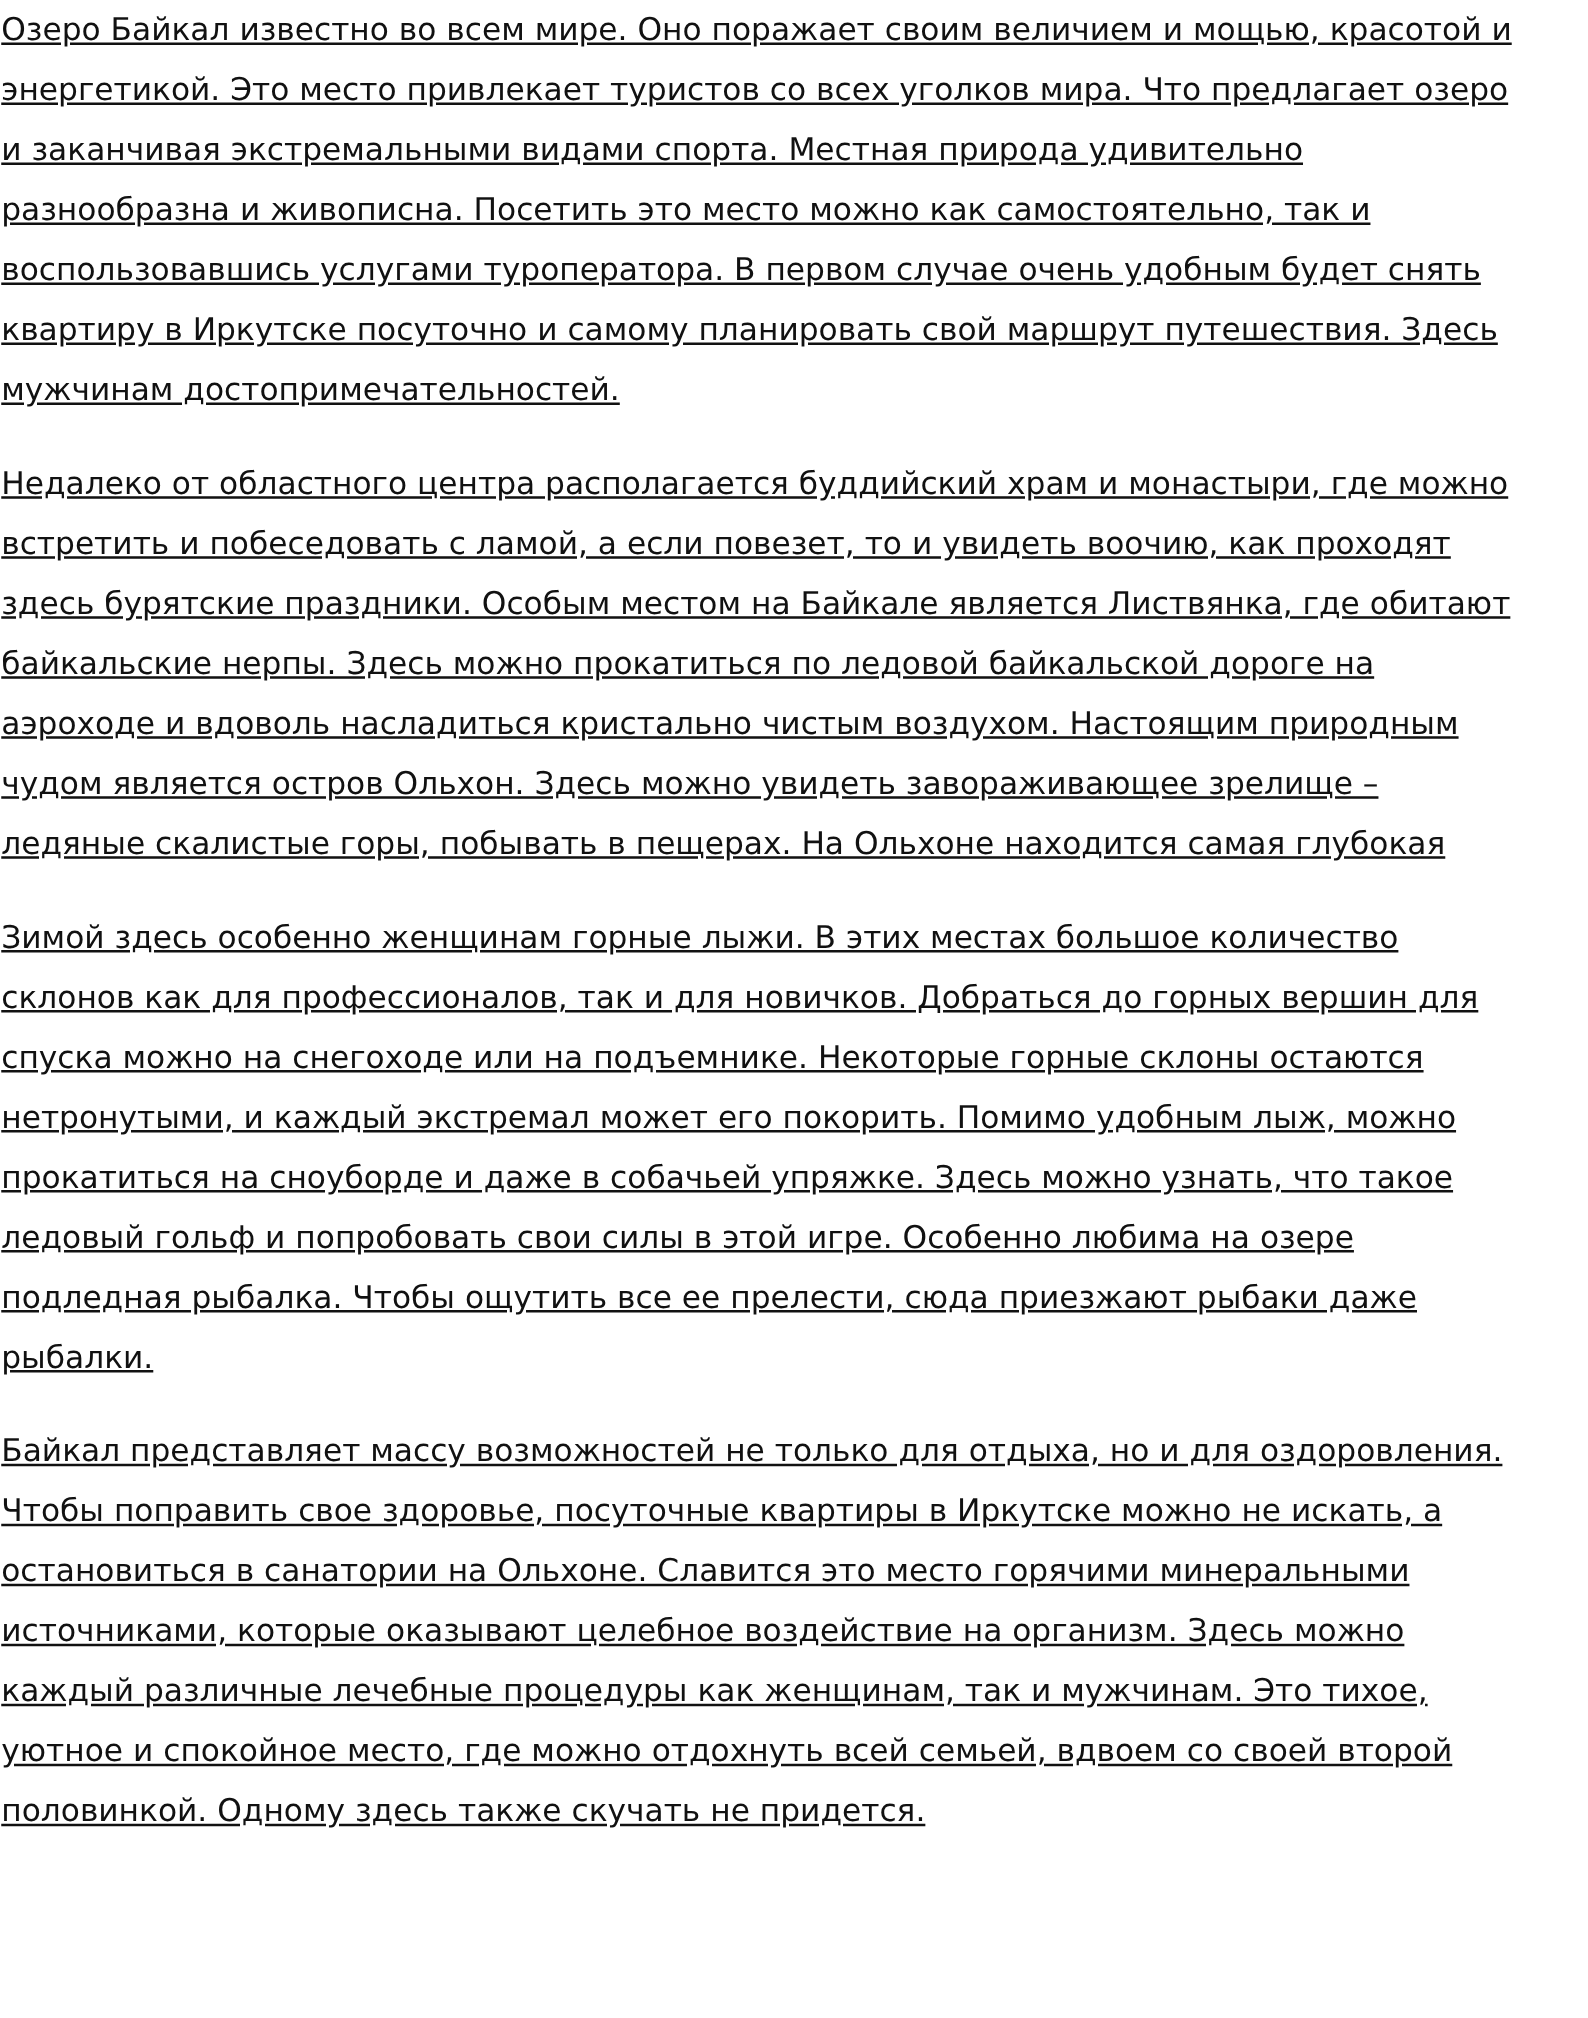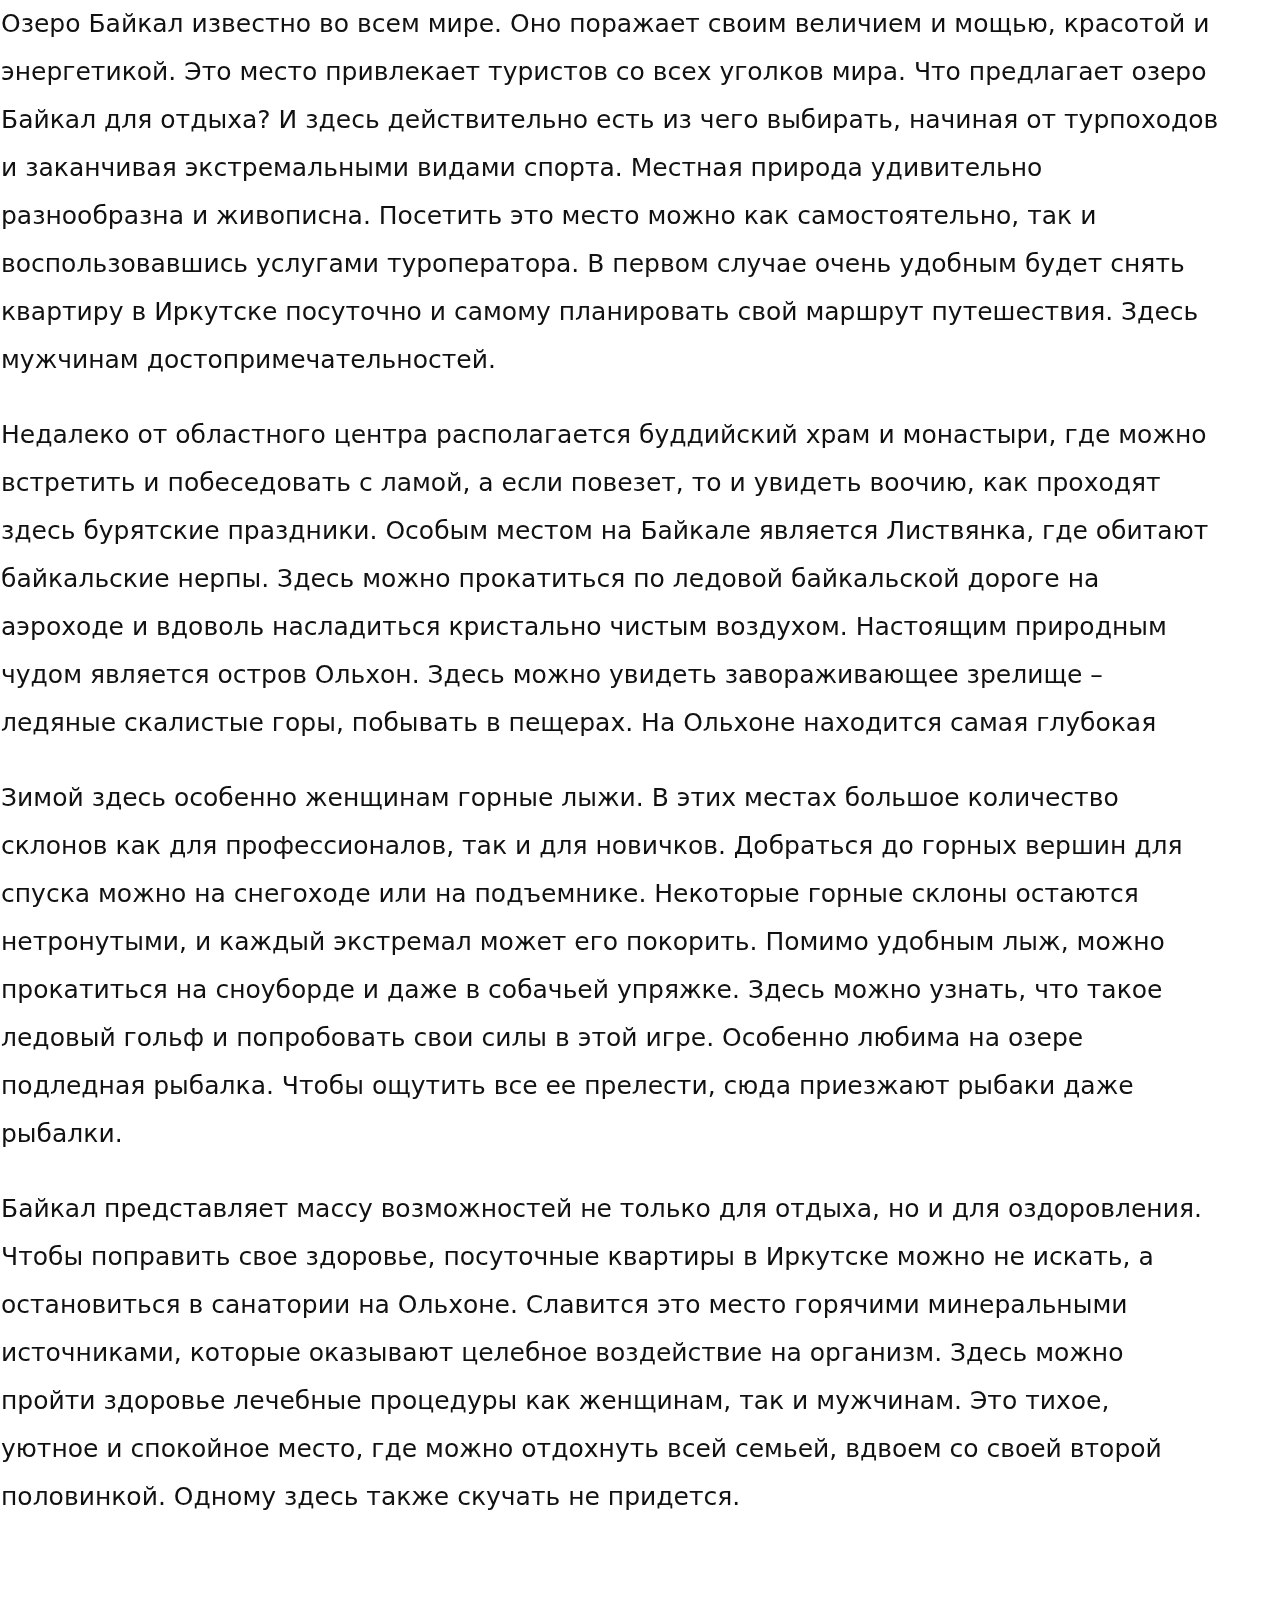--- a/index.html
+++ b/index.html
@@ -15,38 +15,38 @@
     font-size: 25px;
     line-height: 48px;
     color: #111111;
     -webkit-font-smoothing: antialiased;
   }
   main.doc {
     padding: 0 0 0 1px;
   }
   p.paragraph {
     margin: 0 0 27px 0;
+    text-decoration: underline;
   }
   p.paragraph:last-child {
     margin-bottom: 0;
   }
   .line {
     display: block;
     white-space: nowrap;
   }
 </style>
 </head>
 <body>
 
 <main class="doc">
   <div>
       <p class="paragraph">
         <span class="line">Озеро Байкал известно во всем мире. Оно поражает своим величием и мощью, красотой и</span>
         <span class="line">энергетикой. Это место привлекает туристов со всех уголков мира. Что предлагает озеро</span>
-        <span class="line">Байкал для отдыха? И здесь действительно есть из чего выбирать, начиная от турпоходов</span>
         <span class="line">и заканчивая экстремальными видами спорта. Местная природа удивительно</span>
         <span class="line">разнообразна и живописна. Посетить это место можно как самостоятельно, так и</span>
         <span class="line">воспользовавшись услугами туроператора. В первом случае очень удобным будет снять</span>
         <span class="line">квартиру в Иркутске посуточно и самому планировать свой маршрут путешествия. Здесь</span>
         <span class="line">мужчинам достопримечательностей.</span>
       </p>
       <p class="paragraph">
         <span class="line">Недалеко от областного центра располагается буддийский храм и монастыри, где можно</span>
         <span class="line">встретить и побеседовать с ламой, а если повезет, то и увидеть воочию, как проходят</span>
         <span class="line">здесь бурятские праздники. Особым местом на Байкале является Листвянка, где обитают</span>
@@ -63,18 +63,18 @@
         <span class="line">прокатиться на сноуборде и даже в собачьей упряжке. Здесь можно узнать, что такое</span>
         <span class="line">ледовый гольф и попробовать свои силы в этой игре. Особенно любима на озере</span>
         <span class="line">подледная рыбалка. Чтобы ощутить все ее прелести, сюда приезжают рыбаки даже</span>
         <span class="line">рыбалки.</span>
       </p>
       <p class="paragraph">
         <span class="line">Байкал представляет массу возможностей не только для отдыха, но и для оздоровления.</span>
         <span class="line">Чтобы поправить свое здоровье, посуточные квартиры в Иркутске можно не искать, а</span>
         <span class="line">остановиться в санатории на Ольхоне. Славится это место горячими минеральными</span>
         <span class="line">источниками, которые оказывают целебное воздействие на организм. Здесь можно</span>
-        <span class="line">пройти здоровье лечебные процедуры как женщинам, так и мужчинам. Это тихое,</span>
+        <span class="line">каждый различные лечебные процедуры как женщинам, так и мужчинам. Это тихое,</span>
         <span class="line">уютное и спокойное место, где можно отдохнуть всей семьей, вдвоем со своей второй</span>
         <span class="line">половинкой. Одному здесь также скучать не придется.</span>
       </p>
     </div>
 </main>
 
 </body></html>

